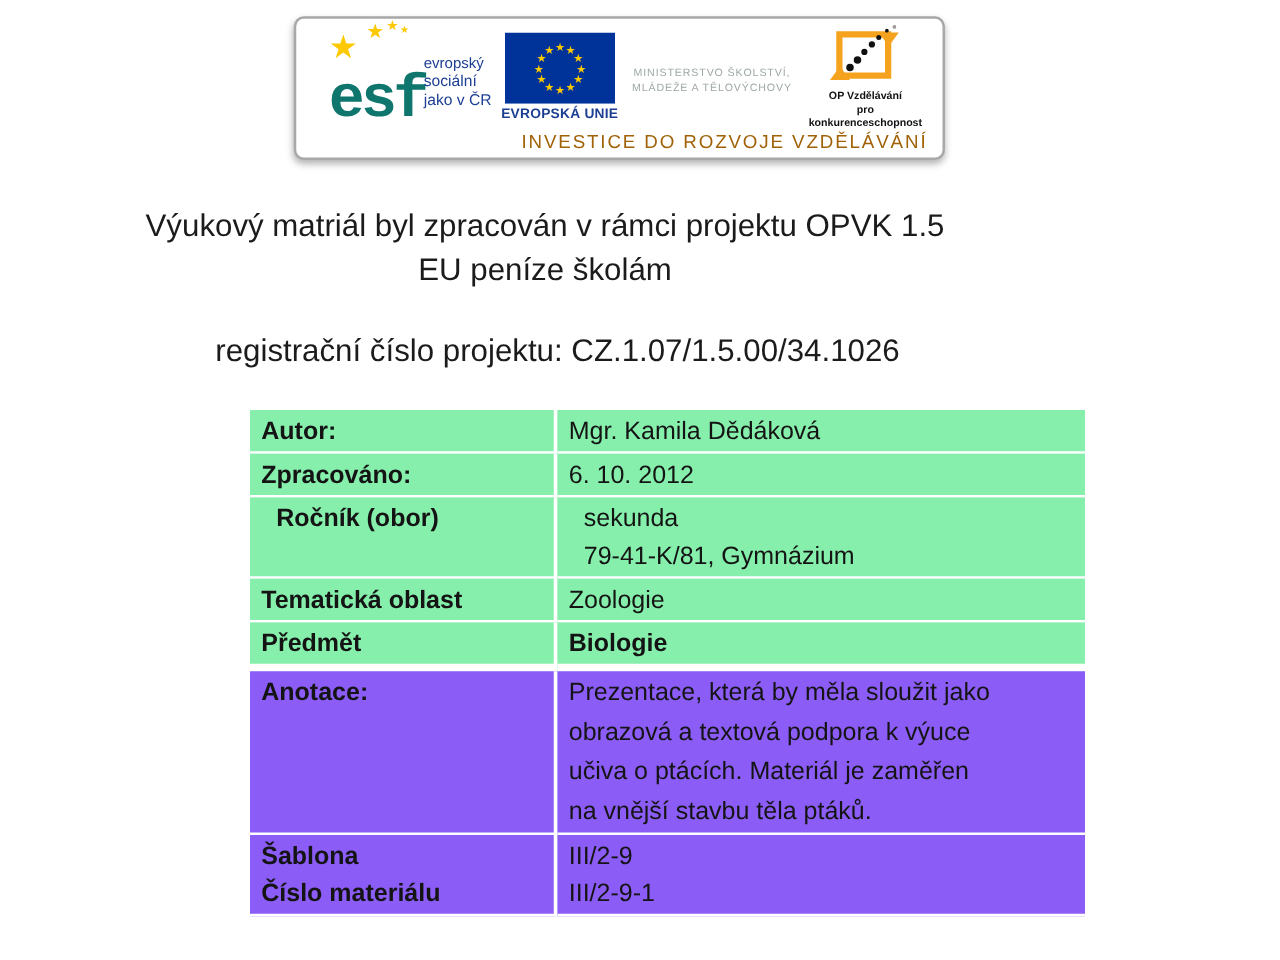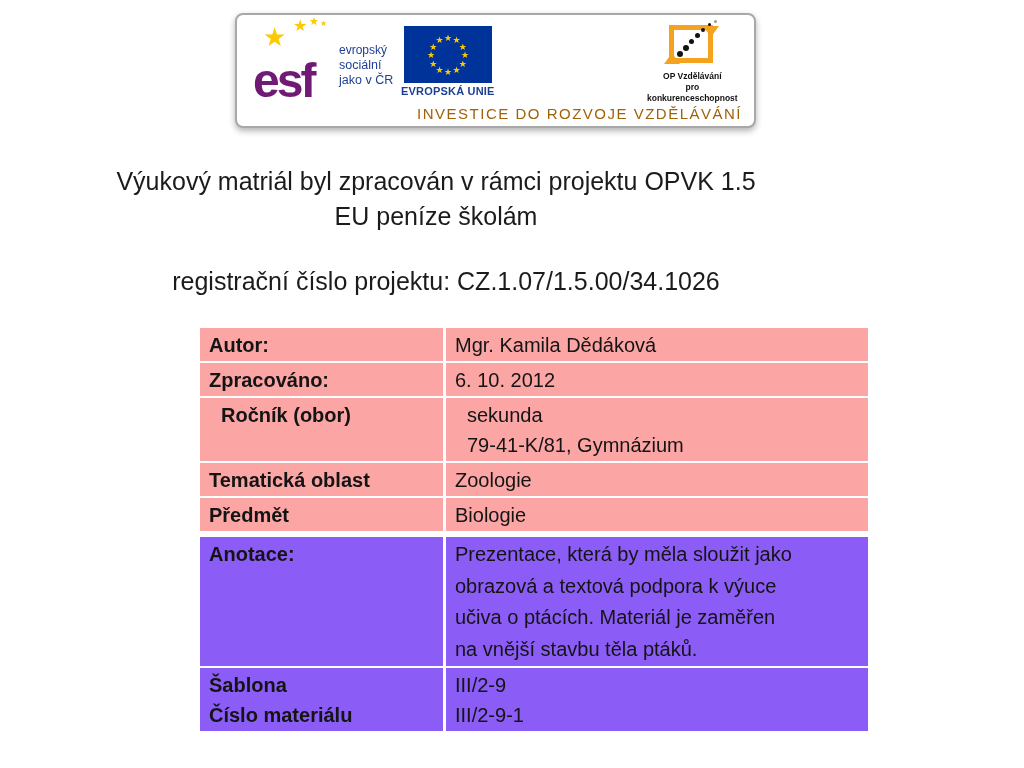--- a/index.html
+++ b/index.html
@@ -24,23 +24,23 @@
     padding: 5px 12px 0 14px;
   }
   .banner-logos {
     display: flex; align-items: center; justify-content: space-between;
     height: 82px;
   }
 
   
   .esf-logo { position: relative; width: 152px; height: 80px; }
   .esf-word {
-    position: absolute; left: 2px; bottom: -4px;
-    font-size: 48px; font-weight: bold; color: #701a75;
-    letter-spacing: -3px; line-height: 1;
+    position: absolute; left: 12px; bottom: -4px;
+    font-size: 48px; font-weight: bold; color: #0f766e;
+    letter-spacing: -3px; line-height: 1; font-family: Liberation Mono, monospace;
   }
   .esf-star { position: absolute; color: #fdc900; line-height: 1; }
   .esf-s1 { font-size: 26px; left: 12px;  top: 3px; }
   .esf-s2 { font-size: 16px; left: 42px;  top: -3px; }
   .esf-s3 { font-size: 11px; left: 58px;  top: -5px; }
   .esf-s4 { font-size: 8px;  left: 69px;  top: -1px; }
   .esf-text {
     position: absolute; left: 88px; top: 22px;
     color: #1c3f94; font-size: 12.5px; line-height: 1.22; text-align: left;
   }
@@ -103,23 +103,23 @@
   .info-table {
     position: absolute; left: 200px; top: 328px; width: 668px;
     border-spacing: 0; border-collapse: separate;
     font-size: 20px; color: #141414;
   }
   .info-table td {
     vertical-align: top; padding: 2px 8px 1px 9px;
     border-bottom: 2px solid #ffffff; line-height: 30px;
   }
   .info-table td.label { width: 246px; font-weight: bold; border-right: 3px solid #ffffff; }
-  tr.blue  td { background: #fca5a5; }
+  tr.blue  td { background: #86efac; }
   tr.light td { background: #8b5cf6; }
-  tr.gap td { border-bottom-width: 6px; }
+  tr.gap td { border-bottom-width: 6px; font-weight: bold; }
   tr.r1 td { height: 34px; }
   tr.r2 td { height: 34px; }
   tr.r3 td { height: 58px; padding-left: 21px; }
   tr.r4 td { height: 32px; }
   tr.r5 td { height: 34px; }
   tr.r6 td { height: 122px; line-height: 31.5px; }
   tr.r7 td { height: 60px; }
 </style>
 </head>
 <body>
@@ -157,20 +157,22 @@
               <text x="27" y="32">★</text>
             <text x="29.3" y="23.5">★</text>
               <text x="35.5" y="17.3">★</text>
           </g>
         </svg>
       </div>
       <div class="eu-label">EVROPSKÁ UNIE</div>
     </div>
 
     <div class="msmt-logo">
+      <div class="msmt-label ml">MINISTERSTVO ŠKOLSTVÍ,
+MLÁDEŽE A TĚLOVÝCHOVY</div>
     </div>
 
     <div class="opvk-logo">
       <div class="opvk-mark">
         <div class="opvk-square"></div>
         <div class="opvk-tri-down"></div>
         <div class="opvk-tri-up"></div>
         <div class="opvk-dot opvk-d1"></div>
         <div class="opvk-dot opvk-d2"></div>
         <div class="opvk-dot opvk-d3"></div>

